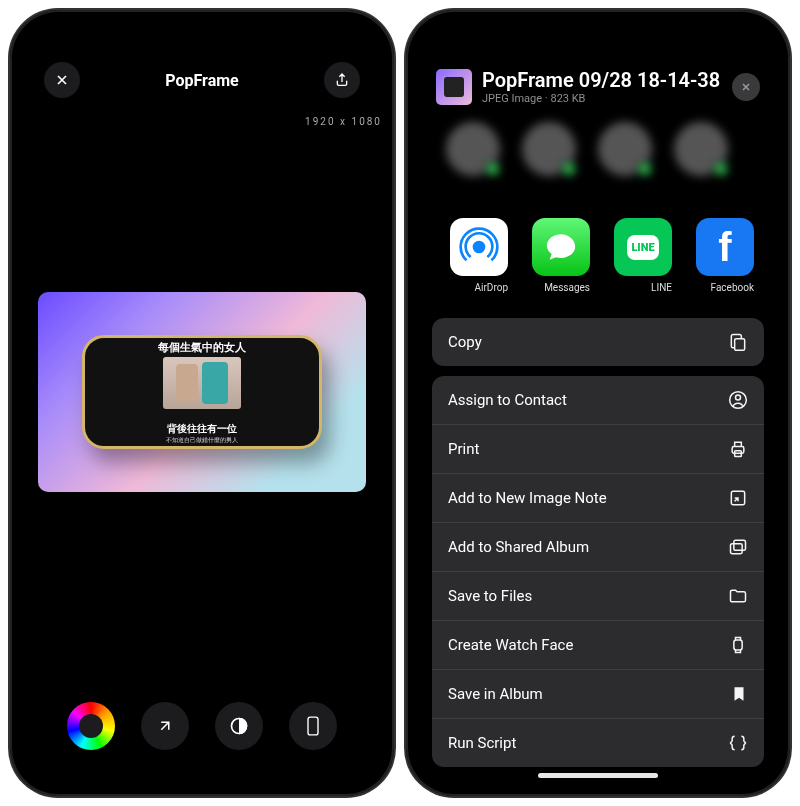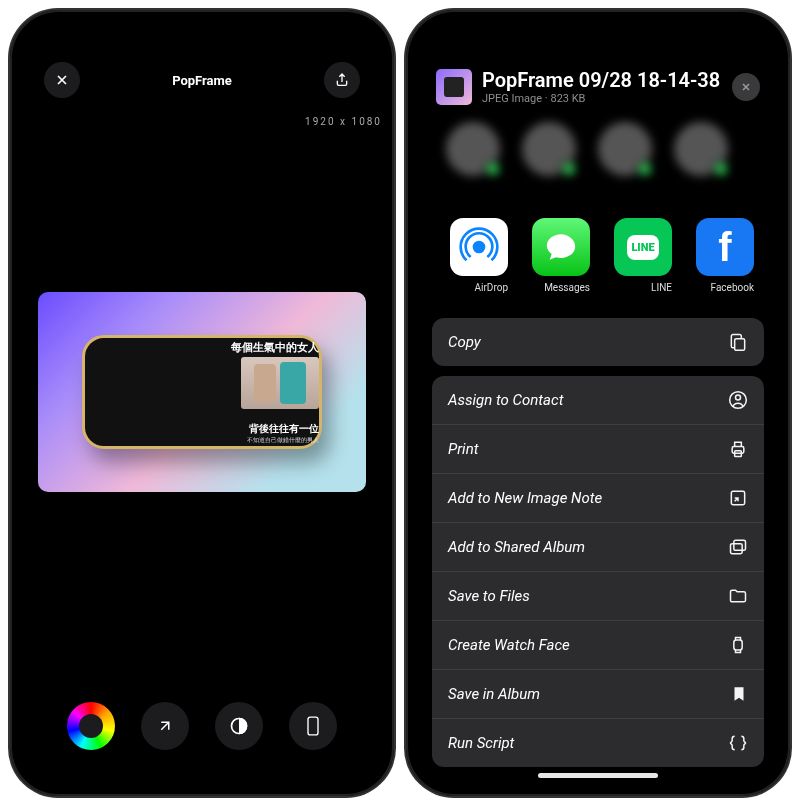--- a/index.html
+++ b/index.html
@@ -57,21 +57,21 @@
     justify-content: center;
     cursor: pointer;
   }
   .left-title-wrap {
     text-align: center;
     flex: 1;
   }
   .left-title {
     color: #fff;
     font-weight: 700;
-    font-size: 13px;
+    font-size: 16px;
   }
   .left-sub {
     color: #aaa;
     font-size: 10px;
     letter-spacing: 2px;
     margin-top: 20px;
   }
   .preview-area {
     position: absolute;
     top: 270px; left: 16px; right: 16px;
@@ -84,21 +84,21 @@
     position: absolute;
     left: 50%; top: 50%;
     transform: translate(-50%, -50%);
     width: 240px; height: 114px;
     background: #111;
     border-radius: 22px;
     border: 3px solid #d4b56a;
     box-shadow: 8px 14px 20px rgba(0,0,0,.35);
     display: flex;
     flex-direction: column;
-    align-items: flex-end;
+    align-items: center;
     justify-content: center;
     color: #fff;
     font-size: 10px;
   }
   .mockup-phone .cap-top { font-weight: 700; font-size: 11px; margin-bottom: 2px;}
   .mockup-phone .img-placeholder {
     width: 78px; height: 52px;
     background: linear-gradient(#d9c7bd, #b7a59a);
     border-radius: 3px;
     display:flex; align-items:center; justify-content:center;
@@ -178,21 +178,20 @@
   .app-icon{
     width:58px;height:58px;border-radius:13px;
     display:flex;align-items:center;justify-content:center;
     color:#fff;font-weight:700;
   }
   .app-label{color:#ddd;font-size:10px;}
 
   .actions{
     position:absolute; top:296px; left:14px; right:14px; bottom:0;
     overflow:hidden;
-    font-style:italic;
   }
   .action-group{
     background:#2c2c2e;
     border-radius:12px;
     overflow:hidden;
     margin-bottom:10px;
   }
   .action{
     display:flex;align-items:center;justify-content:space-between;
     padding:14px 16px;

